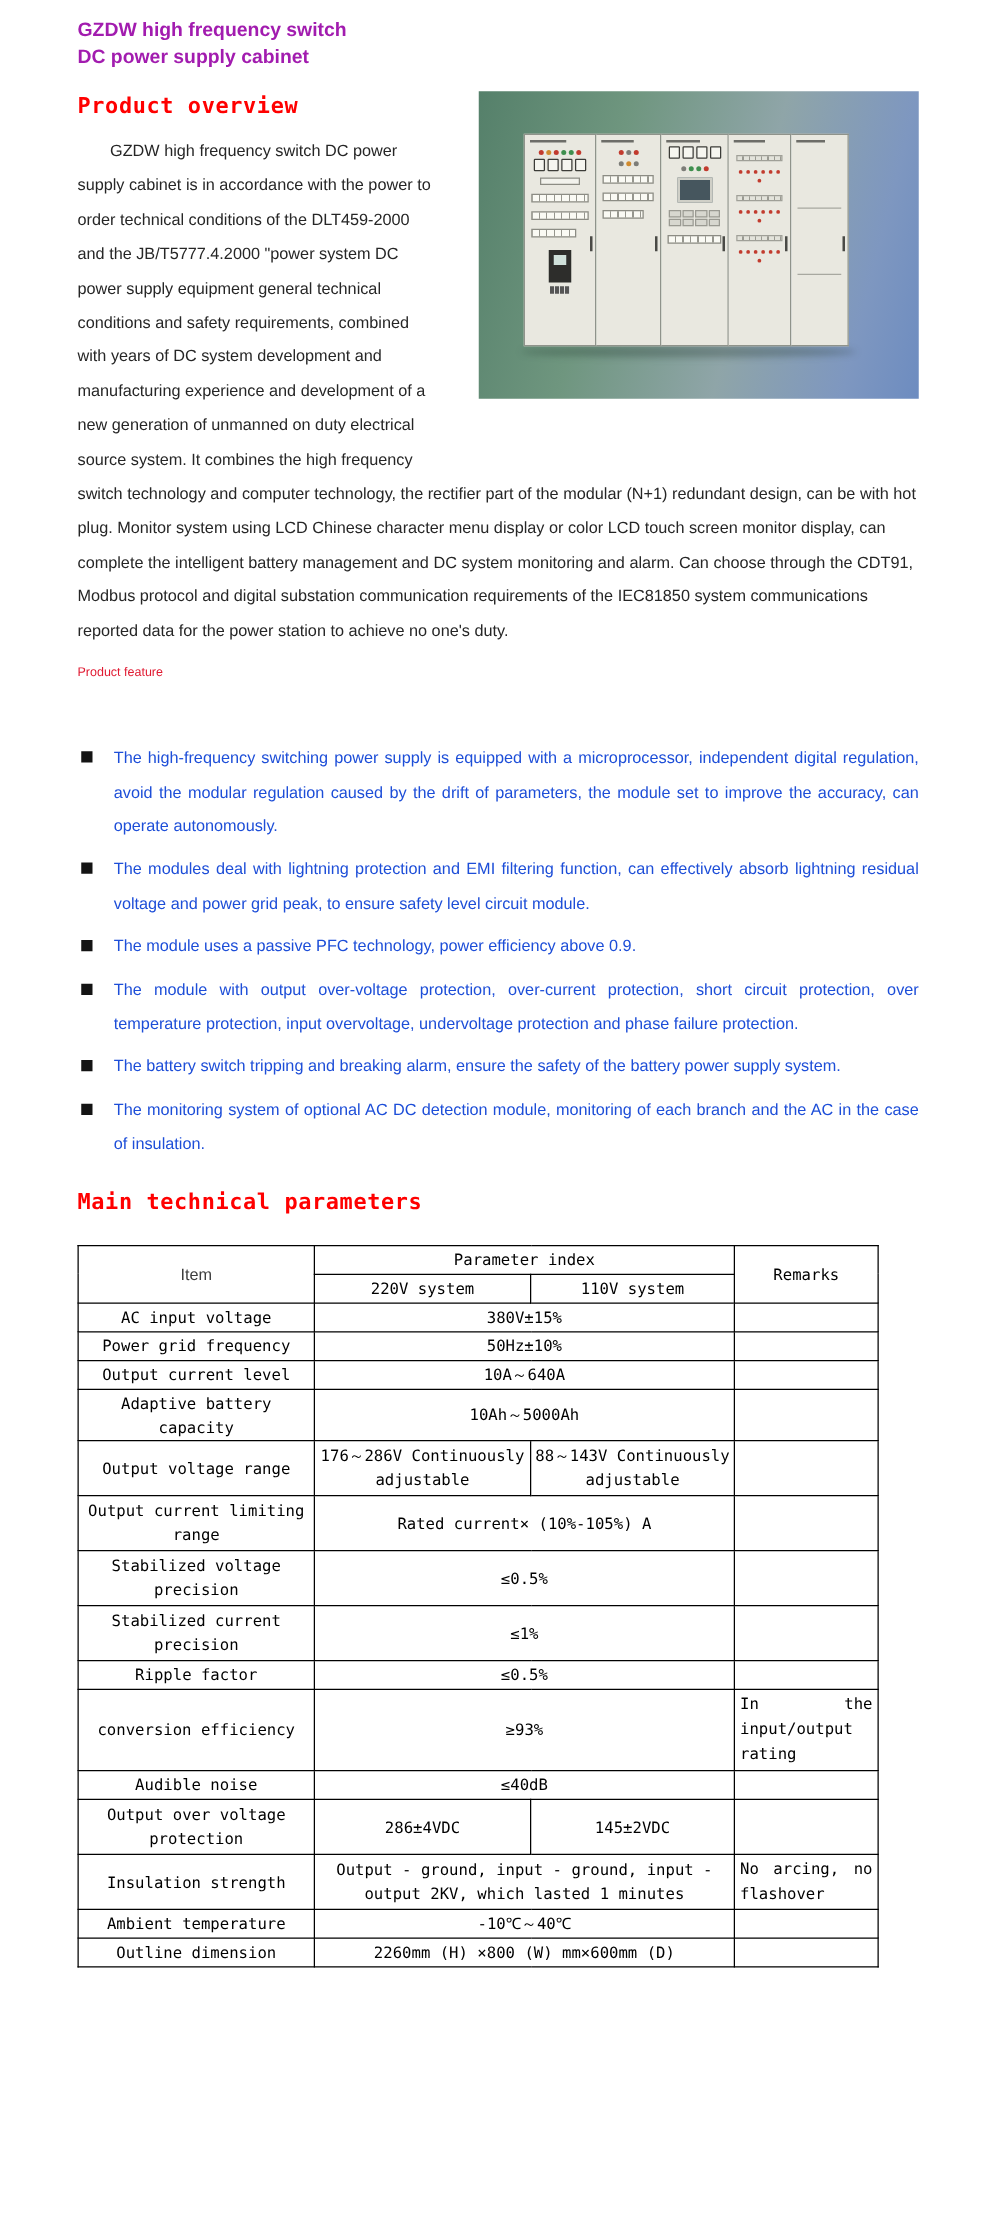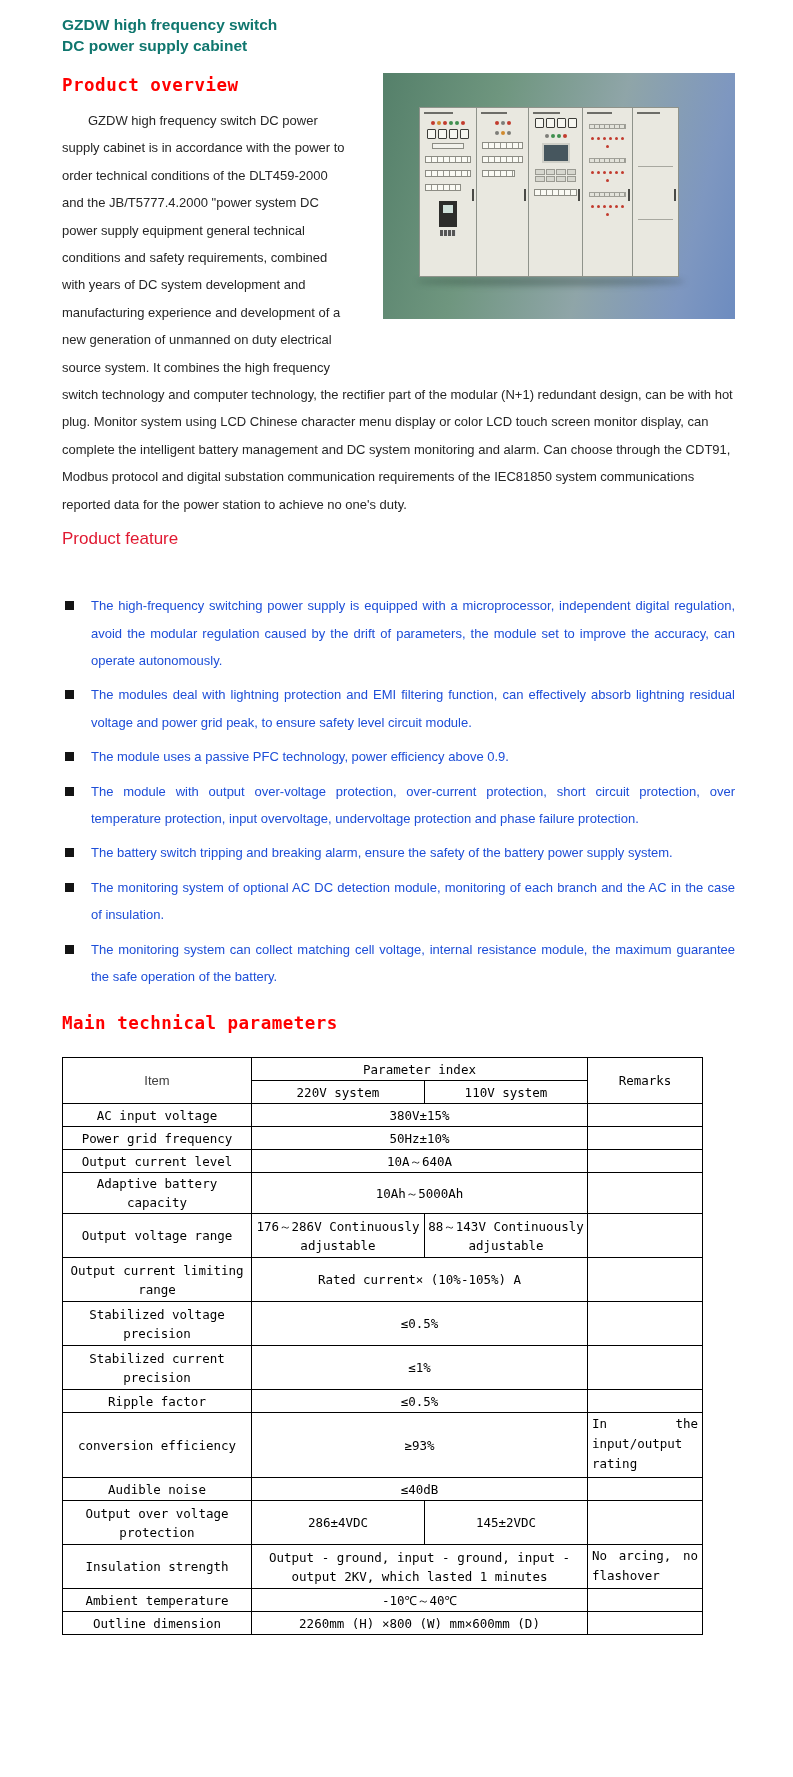--- a/index.html
+++ b/index.html
@@ -4,30 +4,30 @@
 <style>
   * { margin:0; padding:0; box-sizing:border-box; }
   html,body { background:#ffffff; }
   .page {
     width:793px; min-height:1777px; margin:0 auto; background:#ffffff;
     padding:14px 58px 40px 62px; position:relative;
     font-family:"Liberation Sans", sans-serif; color:#262626;
   }
 
   
-  h1.doc-title { font-size:15.5px; line-height:21px; font-weight:bold; color:#0f766e; }
+  h1.doc-title { font-size:15.5px; line-height:21px; font-weight:bold; color:#a21caf; }
 
   
   .red-mono {
     font-family:"DejaVu Sans Mono", monospace; font-weight:bold;
     color:#ff0000; font-size:17.5px; line-height:24px; letter-spacing:0.5px;
   }
   h2.overview-h { margin-top:17px; }
   h3.red-sub {
-    color:#e01931; font-weight:normal; font-size:17px; line-height:18px;
+    color:#e01931; font-weight:normal; font-size:10px; line-height:18px;
     margin-top:12px; margin-bottom:44px;
   }
 
   
   p.body-par {
     margin-top:10px; font-size:13px; line-height:27.4px; text-indent:26px;
     text-align:left; color:#262626;
   }
 
   
@@ -195,24 +195,20 @@
           <span class="ft">The module with output over-voltage protection, over-current protection, short circuit protection, over temperature protection, input overvoltage, undervoltage protection and phase failure protection.</span>
         </li>
         <li>
           <span class="sq"></span>
           <span class="ft">The battery switch tripping and breaking alarm, ensure the safety of the battery power supply system.</span>
         </li>
         <li>
           <span class="sq"></span>
           <span class="ft">The monitoring system of optional AC DC detection module, monitoring of each branch and the AC in the case of insulation.</span>
         </li>
-        <li>
-          <span class="sq"></span>
-          <span class="ft">The monitoring system can collect matching cell voltage, internal resistance module, the maximum guarantee the safe operation of the battery.</span>
-        </li>
       </ul>
   </section>
 
   <h2 class="red-mono params-h">Main technical parameters</h2>
 
   <table class="params">
     <colgroup>
       <col style="width:189px">
         <col style="width:173px">
         <col style="width:163px">

